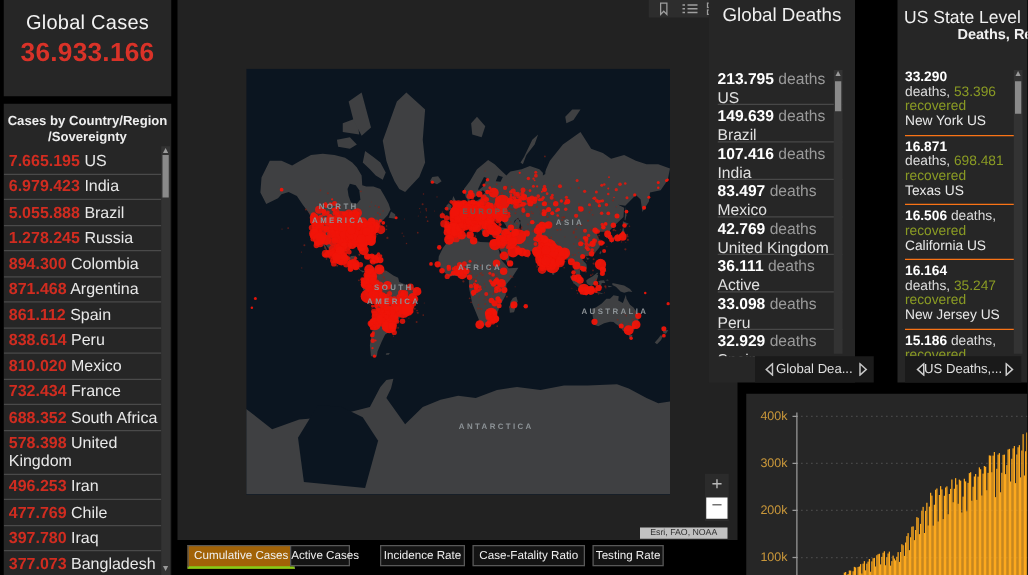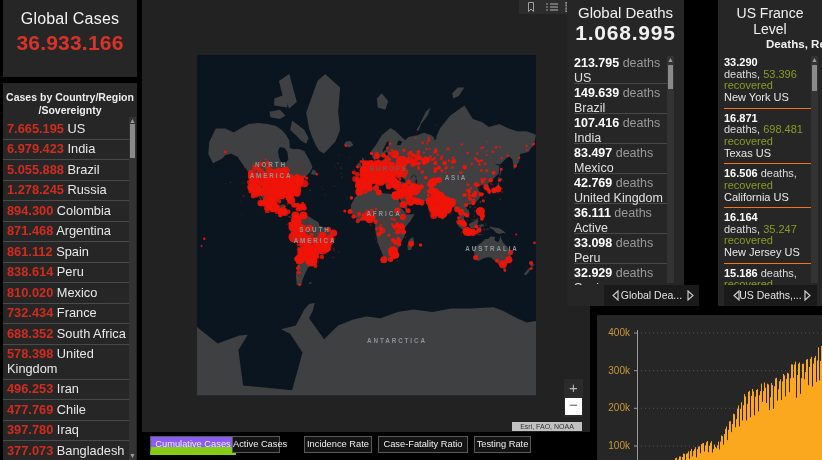--- a/index.html
+++ b/index.html
@@ -27,21 +27,21 @@
 #icons { position:absolute; left:377px; top:0; width:65px; height:14px; background:#2d2d2d; }
 #zoomer { position:absolute; left:422px; top:379px; width:19px; height:38px; background:#2b2b2b; }
 #zplus { position:absolute; left:1px; top:1px; width:17px; height:17px; color:#b9b9b9; font-size:15px; line-height:16px; text-align:center; }
 #zminus { position:absolute; left:1px; top:19px; width:17px; height:17px; background:#fff; color:#666; font-size:15px; line-height:14px; text-align:center; }
 #attrib { position:absolute; left:370px; top:422px; width:70px; height:9px; background:rgba(215,215,215,0.88);
   color:#333; font-size:7px; line-height:9px; text-align:center; }
 
 
 .tab { position:absolute; top:436px; height:17px; background:#141414; border:1px solid #585858;
   color:#f0f0f0; font-size:9.3px; line-height:15px; text-align:center; white-space:nowrap; }
-#tab1 { left:150px; width:86px; background:#8b5cf6; border-bottom:8px solid #84cc16; height:19px; }
+#tab1 { left:150px; width:86px; background:#a16207; border-bottom:2px solid #84cc16; height:19px; }
 #tab2 { left:232px; width:48px; }
 #tab3 { left:304px; width:68px; }
 #tab4 { left:378px; width:90px; }
 #tab5 { left:474px; width:57px; }
 
 
 #gd { left:567px; top:0; width:117px; height:306px; color:#f0f0f0; }
 #gd .t1 { text-align:center; font-size:15px; padding-top:4px; }
 #gd .t2 { text-align:center; font-size:21px; font-weight:bold; letter-spacing:0.8px; }
 #gdrows { position:absolute; left:7px; top:54px; width:100px; height:231px; overflow:hidden; }
@@ -2579,21 +2579,20 @@
   </div>
 
   <div class="tab" id="tab1">Cumulative Cases</div>
   <div class="tab" id="tab2">Active Cases</div>
   <div class="tab" id="tab3">Incidence Rate</div>
   <div class="tab" id="tab4">Case-Fatality Ratio</div>
   <div class="tab" id="tab5">Testing Rate</div>
 
   <div class="panel" id="gd">
     <div class="t1">Global Deaths</div>
-    <div class="t2">1.068.995</div>
     <div id="gdrows">
         <div class="drow">
           <div><b>213.795</b> <span class="gry">deaths</span></div>
           <div class="dc">US</div>
         </div>
 <div class="drow">
           <div><b>149.639</b> <span class="gry">deaths</span></div>
           <div class="dc">Brazil</div>
         </div>
 <div class="drow">
@@ -2629,21 +2628,21 @@
   <div class="rtab" style="left:604px; top:285px; width:95px;">Global Dea...
     <svg class="arrow" style="left:7px;" viewBox="0 0 8 11">
         <path d="M7 1 L2 5.5 L7 10 z" fill="none" stroke="#c5c5c5" stroke-width="1.2"></path>
       </svg>
     <svg class="arrow" style="right:4px;" viewBox="0 0 8 11">
         <path d="M1 1 L6 5.5 L1 10 z" fill="none" stroke="#c5c5c5" stroke-width="1.2"></path>
       </svg>
   </div>
 
   <div class="panel" id="us">
-    <div class="t1">US France Level</div>
+    <div class="t1">US State Level</div>
     <div class="t2">Deaths, Recovered</div>
     <div id="usrows">
         <div class="urow">
           <div><b>33.290</b></div>
           <div><span class="wt">deaths,</span> <span class="grn">53.396</span></div>
           <div class="grn">recovered</div>
           <div class="wt2">New York US</div>
         </div>
 <div class="urow">
           <div><b>16.871</b></div>

